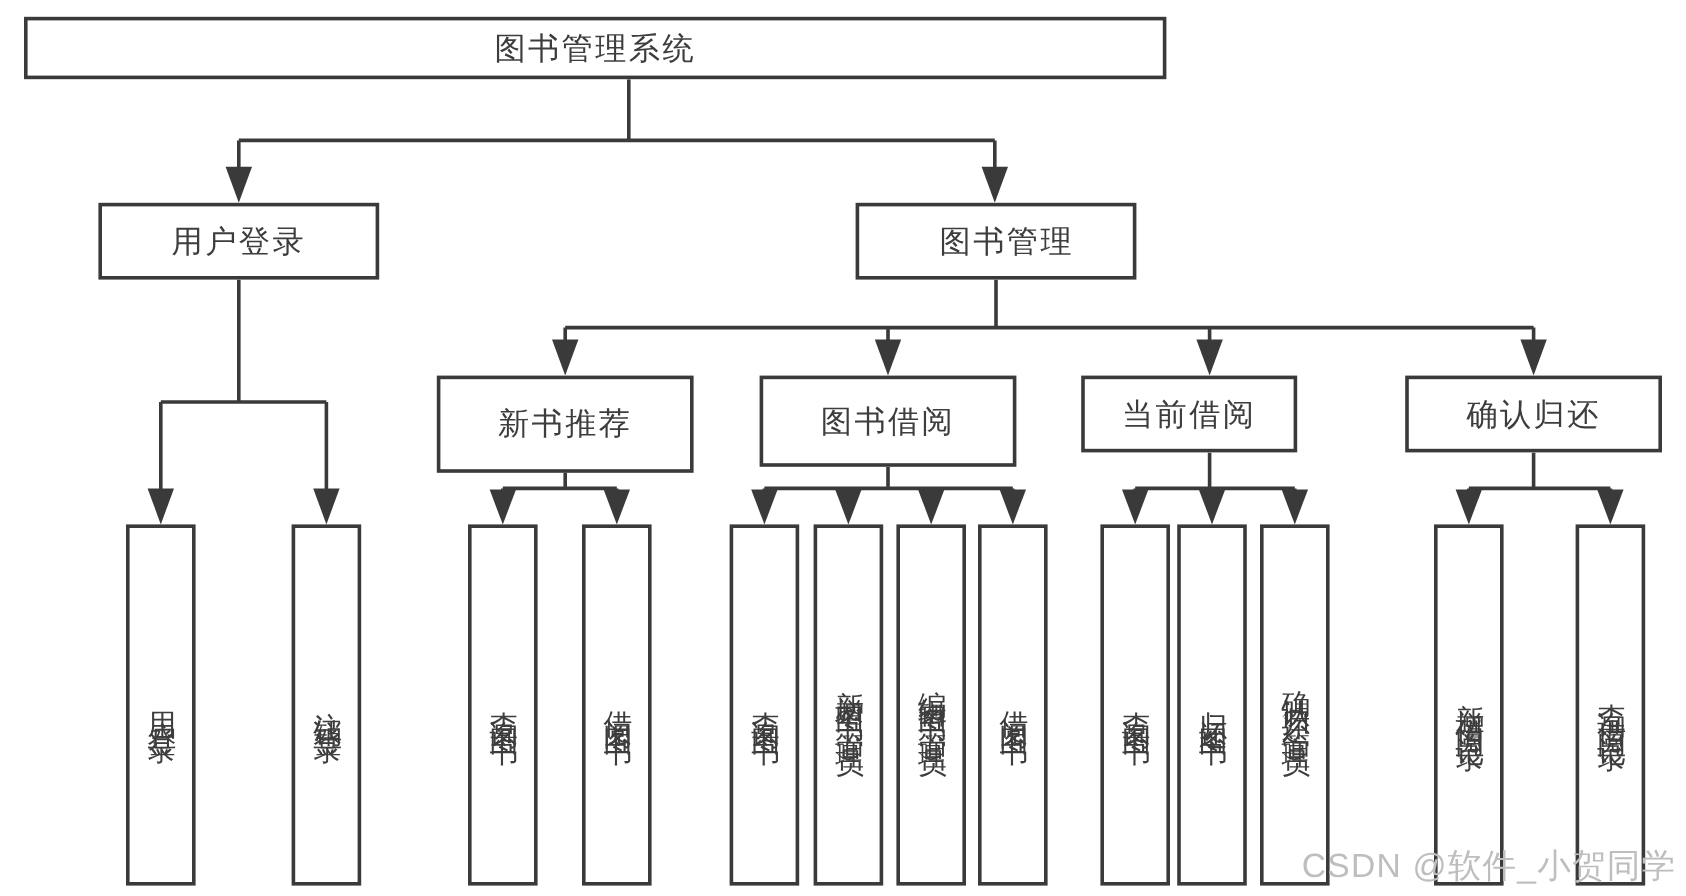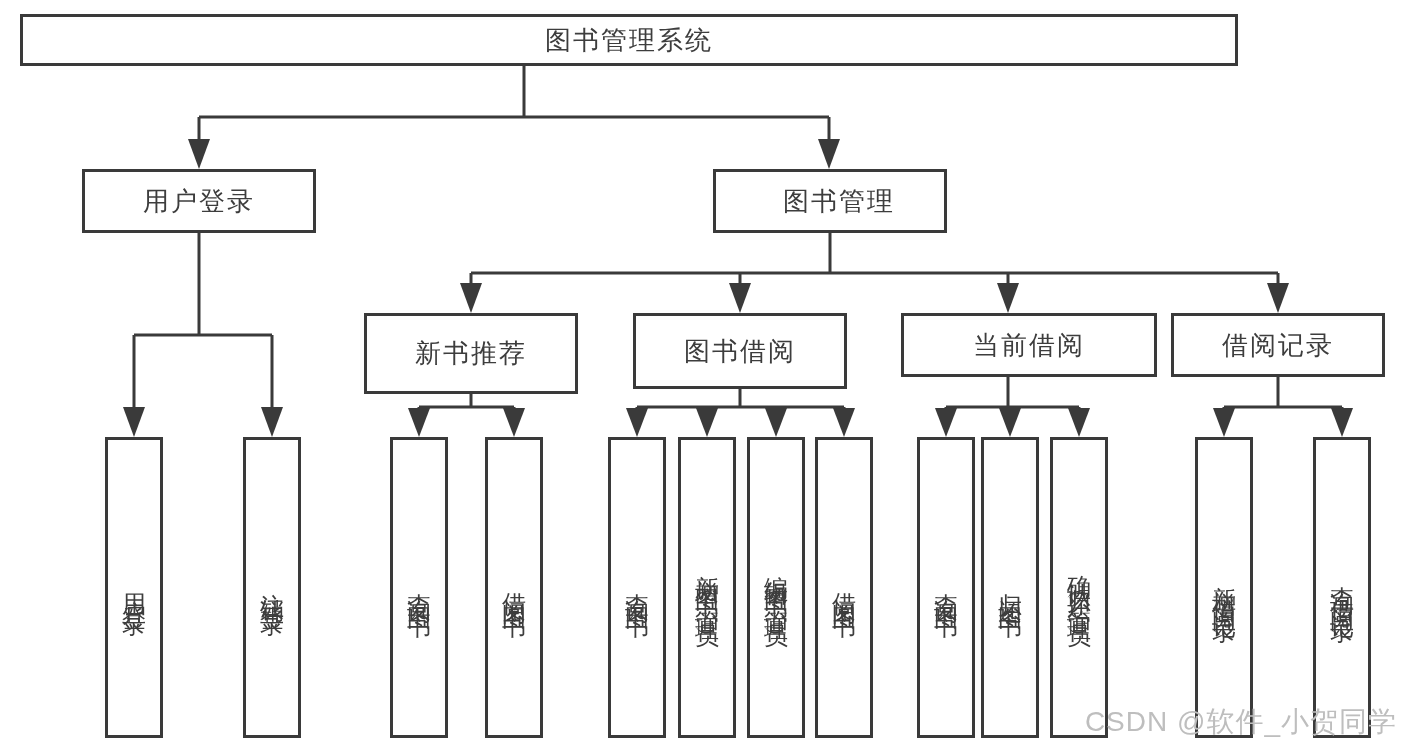--- a/index.html
+++ b/index.html
@@ -112,42 +112,42 @@
       <polygon points="1068,408 1090,408 1079,437"></polygon>
     </g>
 
     <g>
       <path d="M1278 377 V407 M1224 407 H1342 M1224 407 V410 M1342 407 V410"></path>
       <polygon points="1213,408 1235,408 1224,437"></polygon>
       <polygon points="1331,408 1353,408 1342,437"></polygon>
     </g>
   </svg>
 
-  <div class="node h" style="left:20px; top:14px; width:1218px; height:52px;">
+  <div class="node h" style="left:20px; top:14px; width:952px; height:52px;">
     <span>图书管理系统</span>
   </div>
 
   <div class="node h" style="left:82px; top:169px; width:234px; height:64px;">
     <span>用户登录</span>
   </div>
   <div class="node h" style="left:713px; top:169px; width:234px; height:64px;padding-left:18px;">
     <span>图书管理</span>
   </div>
 
   <div class="node h" style="left:364px; top:313px; width:214px; height:81px;">
     <span>新书推荐</span>
   </div>
   <div class="node h" style="left:633px; top:313px; width:214px; height:76px;">
     <span>图书借阅</span>
   </div>
-  <div class="node h" style="left:901px; top:313px; width:256px; height:64px;">
+  <div class="node h" style="left:901px; top:313px; width:180px; height:64px;">
     <span>当前借阅</span>
   </div>
   <div class="node h" style="left:1171px; top:313px; width:214px; height:64px;">
-    <span>借阅记录</span>
+    <span>确认归还</span>
   </div>
 
   <div class="node v" style="left:105px; top:437px; width:58px; height:301px;">
     <span class="vtext">用户登录</span>
   </div>
   <div class="node v" style="left:243px; top:437px; width:58px; height:301px;">
     <span class="vtext">注销登录</span>
   </div>
 
   <div class="node v" style="left:390px; top:437px; width:58px; height:301px;">

